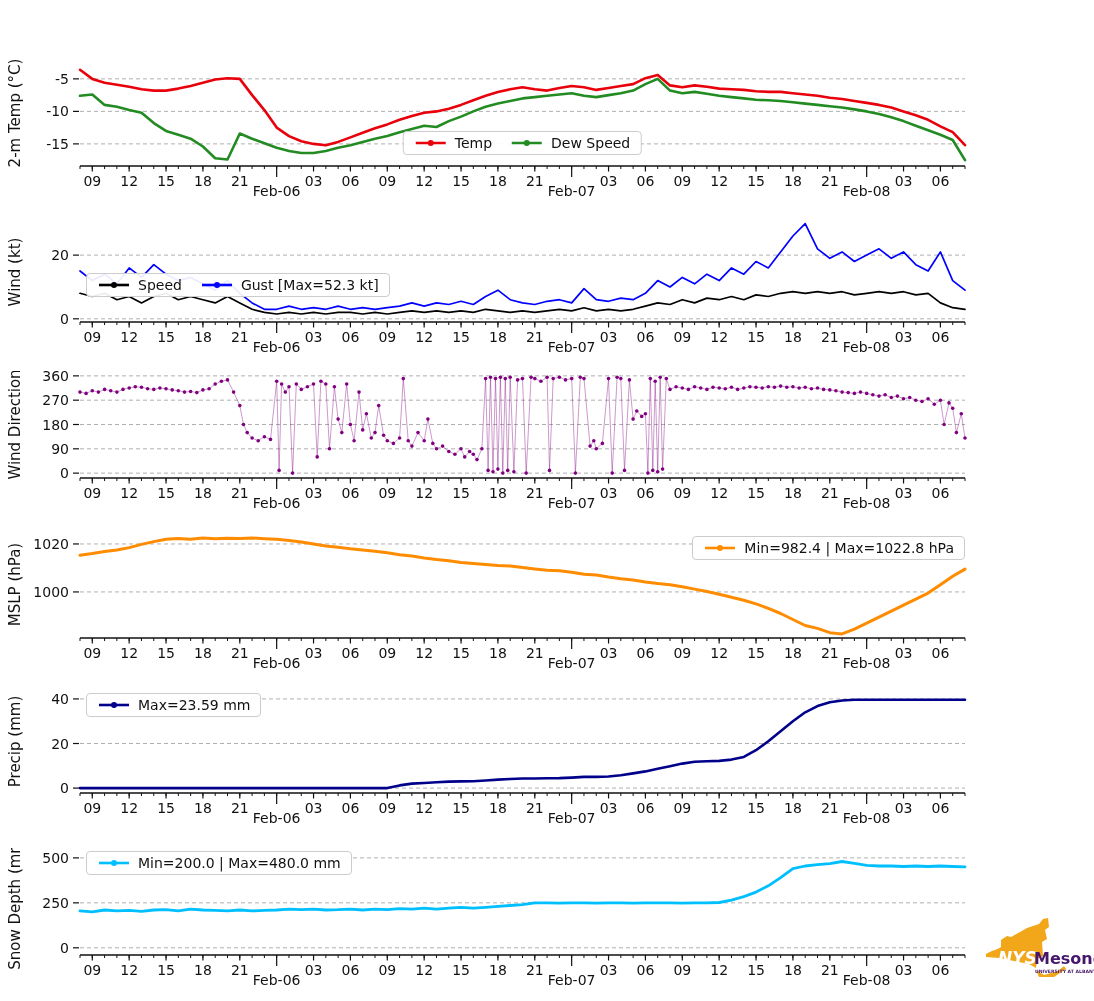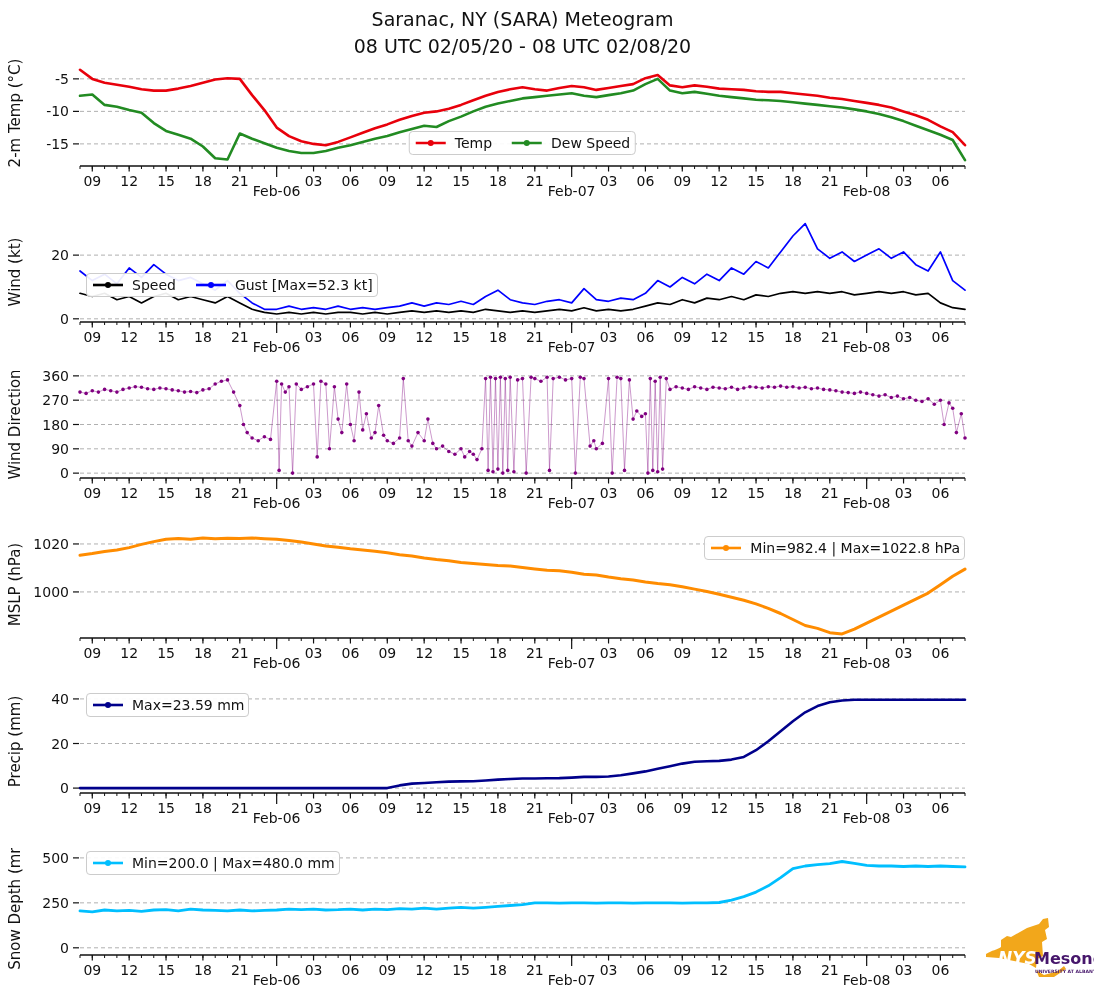--- a/index.html
+++ b/index.html
@@ -3,32 +3,28 @@
 <meta charset="utf-8">
 <style>
   html,body{margin:0;padding:0;background:#fff;}
   #figure{position:relative;width:1094px;height:1001px;background:#fff;overflow:hidden;
           font-family:"DejaVu Sans","Liberation Sans",sans-serif;color:#111;}
   .title-block{position:absolute;top:6px;left:0;width:1045px;text-align:center;}
   .title-line{font-size:19px;line-height:27px;color:#111;}
   .panel-svg{position:absolute;left:0;}
   .legend{position:absolute;display:inline-flex;align-items:center;gap:18px;
           background:rgba(255,255,255,.92);border:1px solid #ccc;border-radius:4px;
-          padding:3px 4px;font-size:14px;white-space:nowrap;z-index:5;color:#111;}
+          padding:3px 10px;font-size:14px;white-space:nowrap;z-index:5;color:#111;}
   .legend .entry{display:inline-flex;align-items:center;gap:7px;}
   #logo{position:absolute;left:982px;top:916px;}
 </style>
 </head>
 <body>
 
 <div id="figure">
-  <div class="title-block">
-    <div class="title-line">Saranac, NY (SARA) Meteogram</div>
-    <div class="title-line">08 UTC 02/05/20 - 08 UTC 02/08/20</div>
-  </div>
 
   <svg class="panel-svg" width="1094" height="142" style="top: 60px;">
       <line x1="80" x2="965" y1="18.85889570552147" y2="18.85889570552147" stroke="#b0b0b0" stroke-width="1" stroke-dasharray="4 3"></line>
       <line x1="73" x2="79" y1="18.85889570552147" y2="18.85889570552147" stroke="#111" stroke-width="1.2"></line>
       <text x="69" y="23.85889570552147" text-anchor="end" font-size="14" fill="#111" font-family="DejaVu Sans, sans-serif">-5</text>
       <line x1="80" x2="965" y1="51.374233128834355" y2="51.374233128834355" stroke="#b0b0b0" stroke-width="1" stroke-dasharray="4 3"></line>
       <line x1="73" x2="79" y1="51.374233128834355" y2="51.374233128834355" stroke="#111" stroke-width="1.2"></line>
       <text x="69" y="56.374233128834355" text-anchor="end" font-size="14" fill="#111" font-family="DejaVu Sans, sans-serif">-10</text>
       <line x1="80" x2="965" y1="83.88957055214725" y2="83.88957055214725" stroke="#b0b0b0" stroke-width="1" stroke-dasharray="4 3"></line>
       <line x1="73" x2="79" y1="83.88957055214725" y2="83.88957055214725" stroke="#111" stroke-width="1.2"></line>

